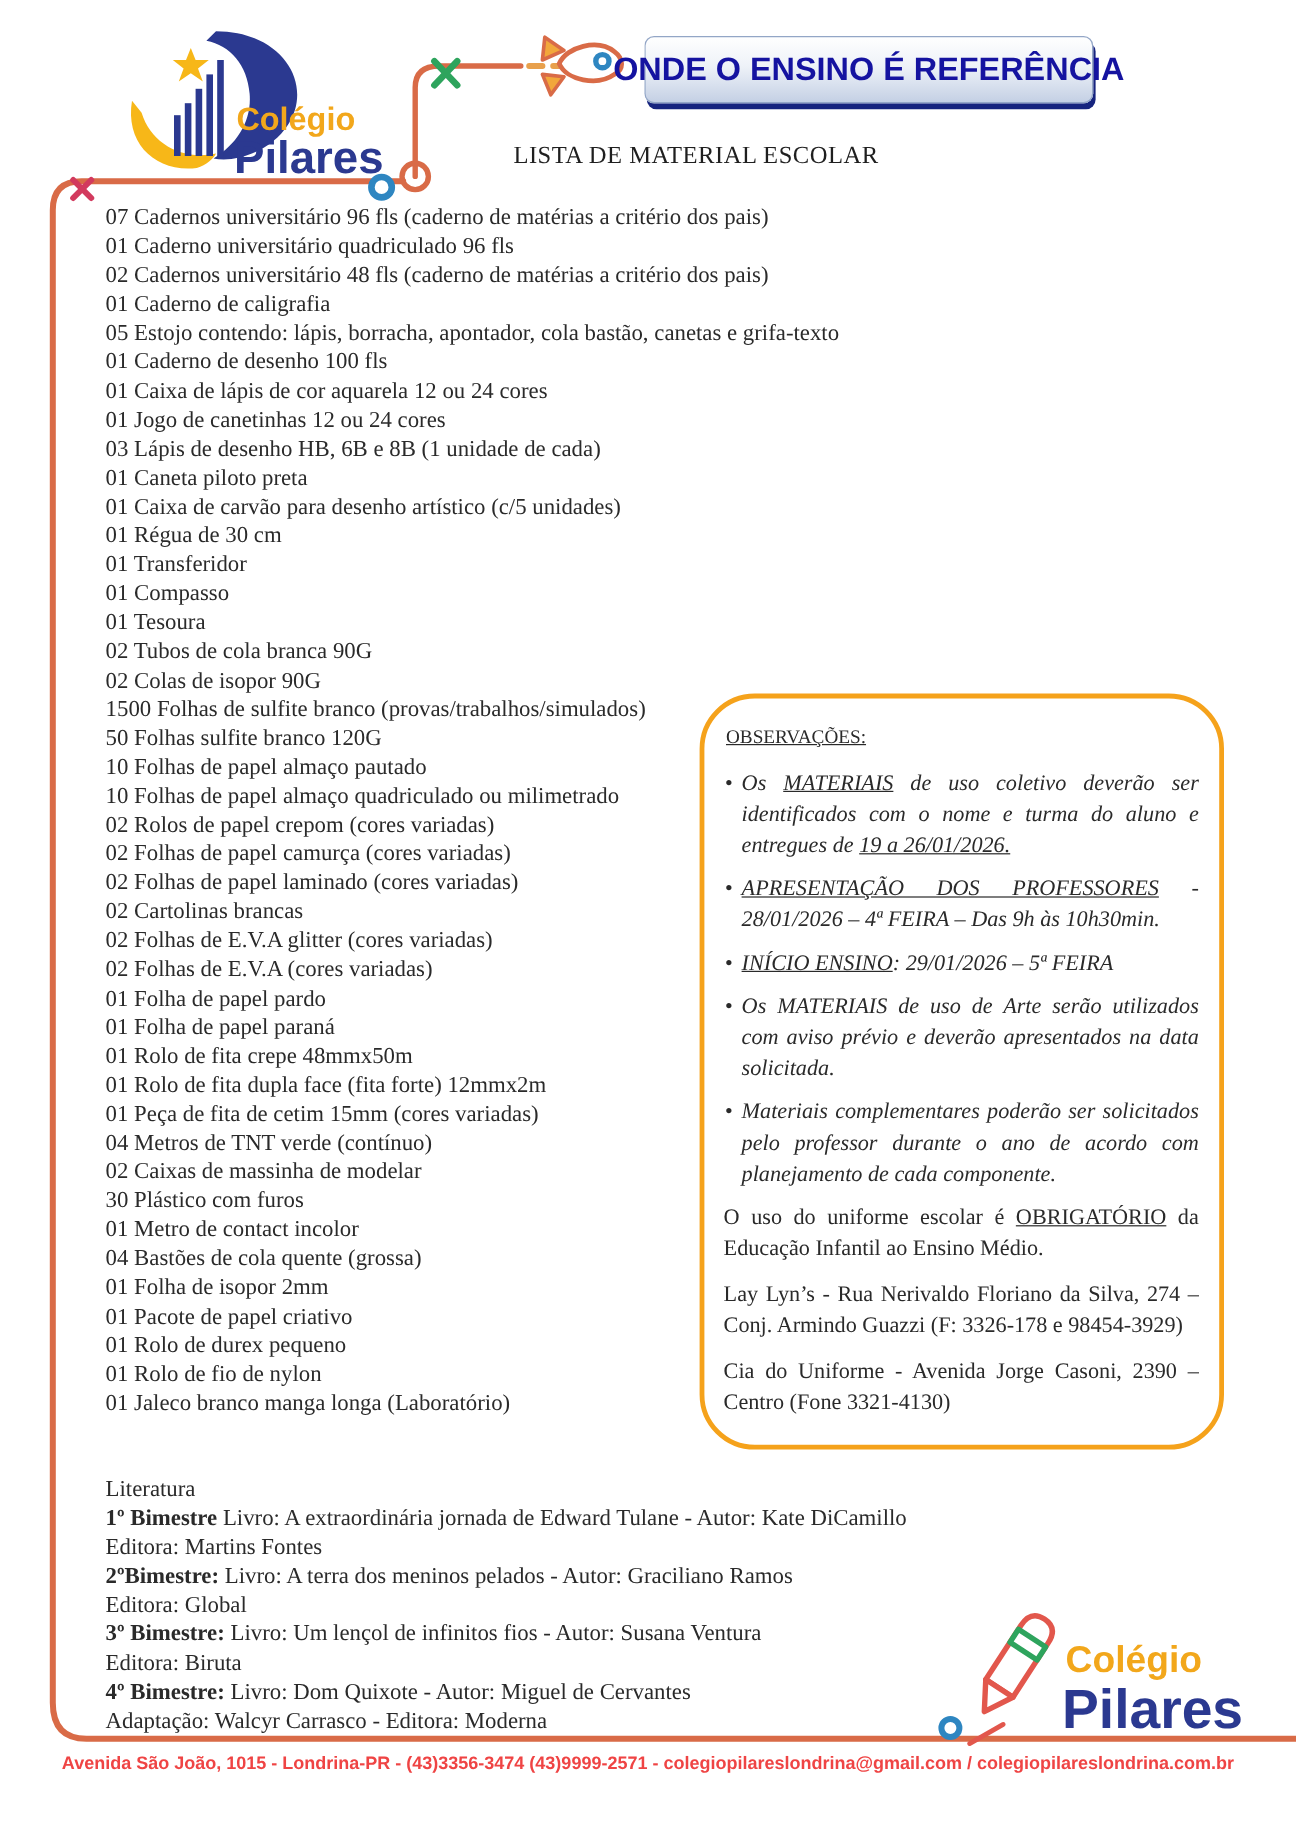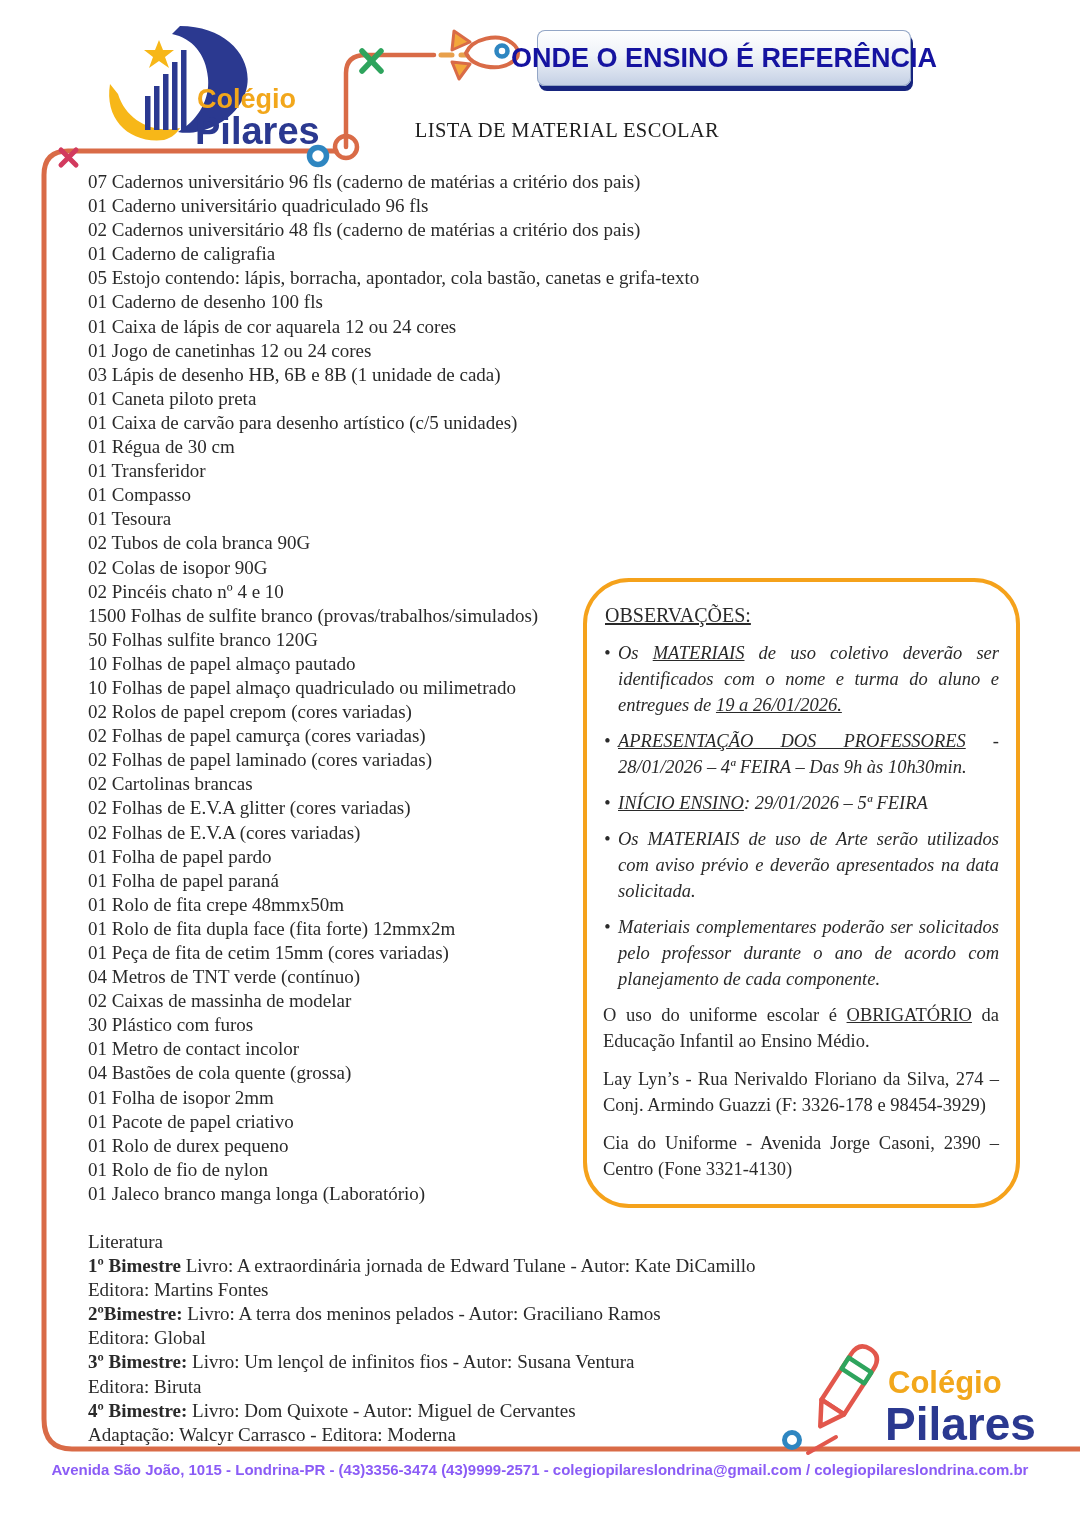--- a/index.html
+++ b/index.html
@@ -5,38 +5,38 @@
   html,body{margin:0;padding:0;background:#ffffff;}
   .page{position:relative;width:1080px;height:1527px;background:#ffffff;overflow:hidden;
         font-family:"Liberation Serif",serif;color:#2a2a2a;}
   .overlay{position:absolute;left:0;top:0;width:1080px;height:1527px;pointer-events:none;}
   .logo-svg{position:absolute;left:85px;top:20px;}
   .banner{position:absolute;left:537px;top:30px;width:374px;height:56px;border-radius:8px;
           background:linear-gradient(180deg,#ffffff 0%,#eef2f8 45%,#c3cfe4 100%);
           box-shadow:2px 5px 0 0 #16247e, inset 0 0 0 1px #93a6c6;
           display:flex;align-items:center;justify-content:center;
           font:700 27px "Liberation Sans",sans-serif;color:#1513a0;white-space:nowrap;}
-  .title1{position:absolute;left:287px;top:119px;width:560px;text-align:center;
+  .title1{position:absolute;left:300px;top:119px;width:560px;text-align:center;
           font-size:20.5px;letter-spacing:.4px;color:#1f1f1f;}
   .title2{position:absolute;left:300px;top:146px;width:560px;text-align:center;
           font-size:20.5px;color:#1f1f1f;}
   .materials{position:absolute;left:88px;top:170px;}
   .literature{position:absolute;left:88px;top:1230px;}
   .line{height:24.1px;font-size:19px;line-height:24.1px;white-space:nowrap;}
   .b{font-weight:bold;}
   .u{text-decoration:underline;}
   .obs{position:absolute;left:583px;top:578px;width:437px;min-height:620px;box-sizing:border-box;
        border:4px solid #F5A21B;border-radius:46px;padding:14px 17px 10px 16px;
        font-size:18.5px;line-height:26px;color:#2a2a2a;background:#fff;}
-  .obs-heading{font-size:20px;margin:6px 0 12px 2px;}
+  .obs-heading{font-size:16px;margin:6px 0 12px 2px;}
   .obs-bullet{position:relative;padding-left:15px;margin-bottom:10px;text-align:justify;font-style:italic;}
   .obs-bullet::before{content:"\2022";position:absolute;left:1px;top:0;}
   .obs-para{margin-bottom:12px;text-align:justify;}
   .footer{position:absolute;left:0;top:1461px;width:1080px;text-align:center;
-          font:700 15px "Liberation Sans",sans-serif;color:#8b5cf6;white-space:nowrap;}
+          font:700 15px "Liberation Sans",sans-serif;color:#ef4444;white-space:nowrap;}
   .logo-br{position:absolute;left:770px;top:1335px;}
   .logo-text-top{font:700 27px "Liberation Sans",sans-serif;}
   .logo-text-bottom{font:700 38px "Liberation Sans",sans-serif;}
   .logo-br-text-top{font:700 31px "Liberation Sans",sans-serif;}
   .logo-br-text-bottom{font:700 46px "Liberation Sans",sans-serif;}
 </style>
 </head>
 <body>
 
 <div class="page">
@@ -93,21 +93,20 @@
       <div class="line">01 Jogo de canetinhas 12 ou 24 cores</div>
       <div class="line">03 Lápis de desenho HB, 6B e 8B (1 unidade de cada)</div>
       <div class="line">01 Caneta piloto preta</div>
       <div class="line">01 Caixa de carvão para desenho artístico (c/5 unidades)</div>
       <div class="line">01 Régua de 30 cm</div>
       <div class="line">01 Transferidor</div>
       <div class="line">01 Compasso</div>
       <div class="line">01 Tesoura</div>
       <div class="line">02 Tubos de cola branca 90G</div>
       <div class="line">02 Colas de isopor 90G</div>
-      <div class="line">02 Pincéis chato nº 4 e 10</div>
       <div class="line">1500 Folhas de sulfite branco (provas/trabalhos/simulados)</div>
       <div class="line">50 Folhas sulfite branco 120G</div>
       <div class="line">10 Folhas de papel almaço pautado</div>
       <div class="line">10 Folhas de papel almaço quadriculado ou milimetrado</div>
       <div class="line">02 Rolos de papel crepom (cores variadas)</div>
       <div class="line">02 Folhas de papel camurça (cores variadas)</div>
       <div class="line">02 Folhas de papel laminado (cores variadas)</div>
       <div class="line">02 Cartolinas brancas</div>
       <div class="line">02 Folhas de E.V.A glitter (cores variadas)</div>
       <div class="line">02 Folhas de E.V.A (cores variadas)</div>

